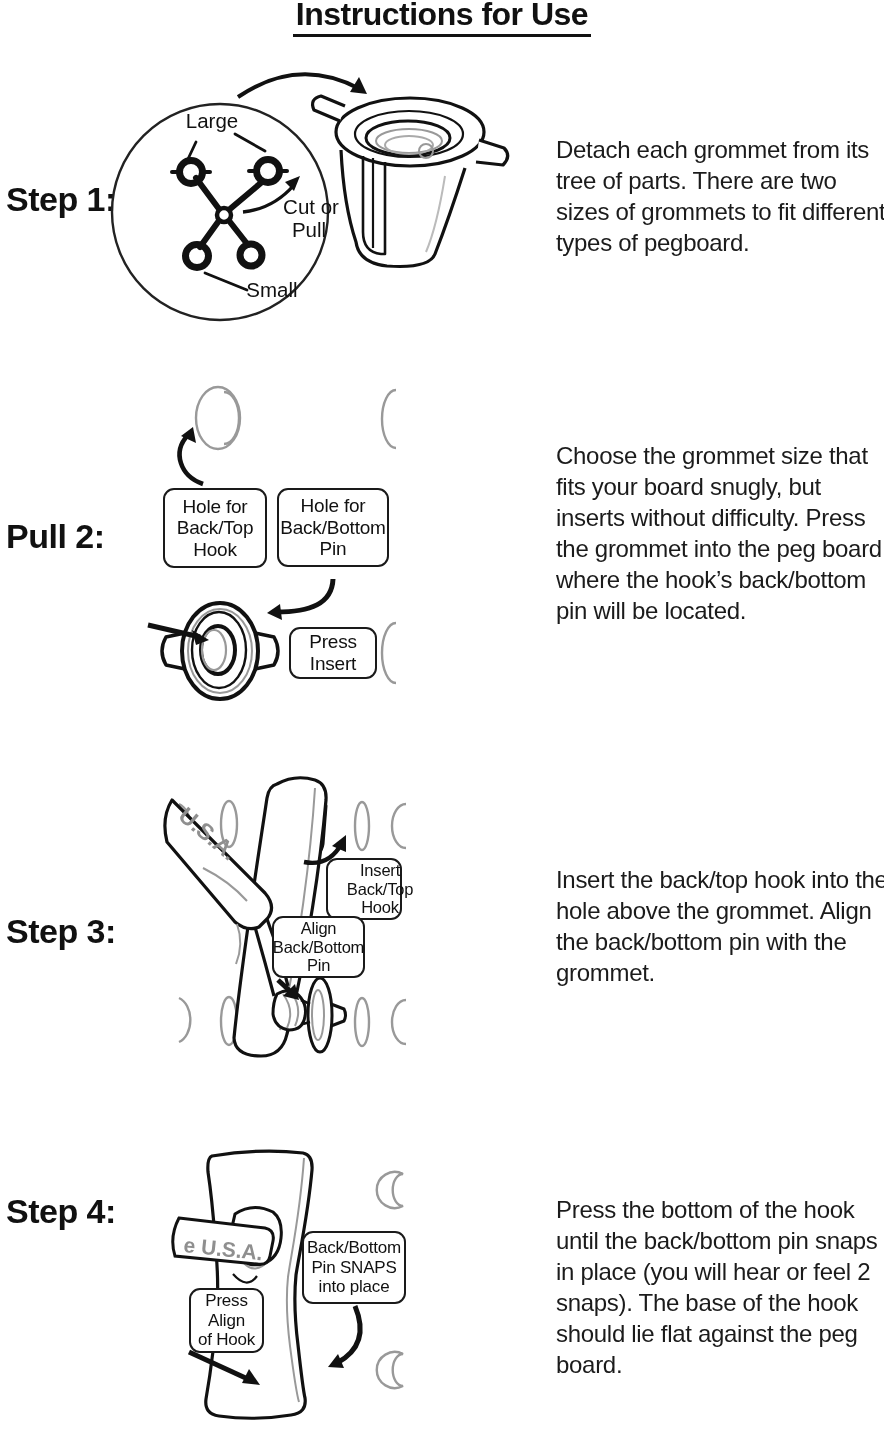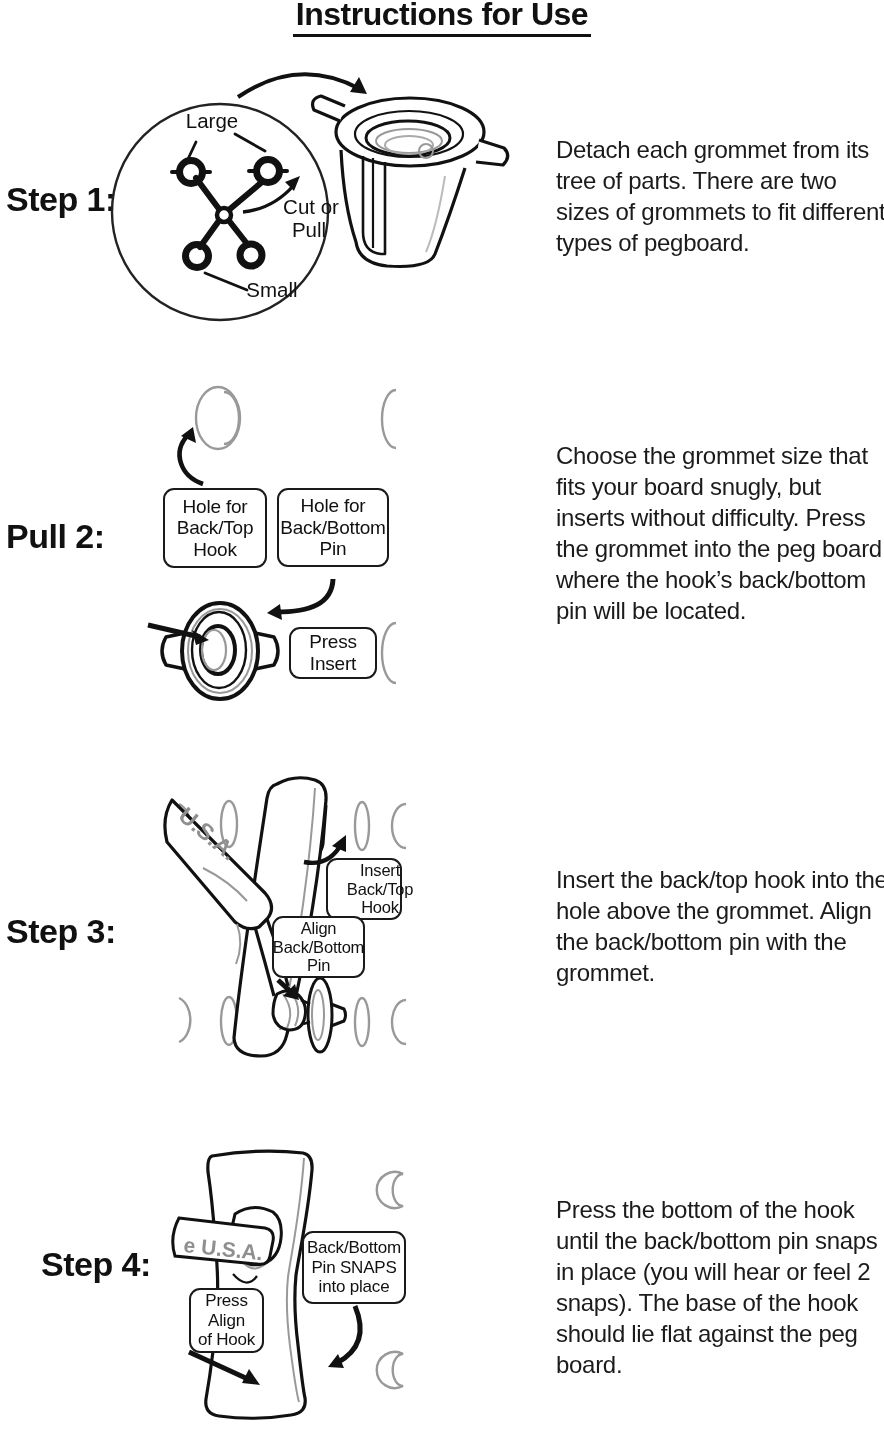--- a/index.html
+++ b/index.html
@@ -34,21 +34,21 @@
 
 <div id="page">
 
   <div class="abs" id="title-wrap">
     <span>Instructions for Use</span>
   </div>
 
   <div class="abs step-label" style="top:180px;">Step 1:</div>
   <div class="abs step-label" style="top:517px;">Pull 2:</div>
   <div class="abs step-label" style="top:894px;margin-top:18px;">Step 3:</div>
-  <div class="abs step-label" style="top:1245px;margin-left:35px;">Step 4:</div>
+  <div class="abs step-label" style="top:1192px;">Step 4:</div>
 
   <div class="abs step-desc" style="top:134px;">Detach each grommet from its tree of parts. There are two sizes of grommets to fit different types of pegboard.</div>
   <div class="abs step-desc" style="top:440px;">Choose the grommet size that fits your board snugly, but inserts without difficulty. Press the grommet into the peg board where the hook’s back/bottom pin will be located.</div>
   <div class="abs step-desc" style="top:864px;">Insert the back/top hook into the hole above the grommet. Align the back/bottom pin with the grommet.</div>
   <div class="abs step-desc" style="top:1194px;">Press the bottom of the hook until the back/bottom pin snaps in place (you will hear or feel 2 snaps). The base of the hook should lie flat against the peg board.</div>
 
   <svg class="abs" style="left:95px;top:56px;" width="440" height="292" viewBox="0 0 440 292">
 
     <circle cx="125" cy="156" r="108" fill="none" stroke="#222" stroke-width="2.4"></circle>
 

